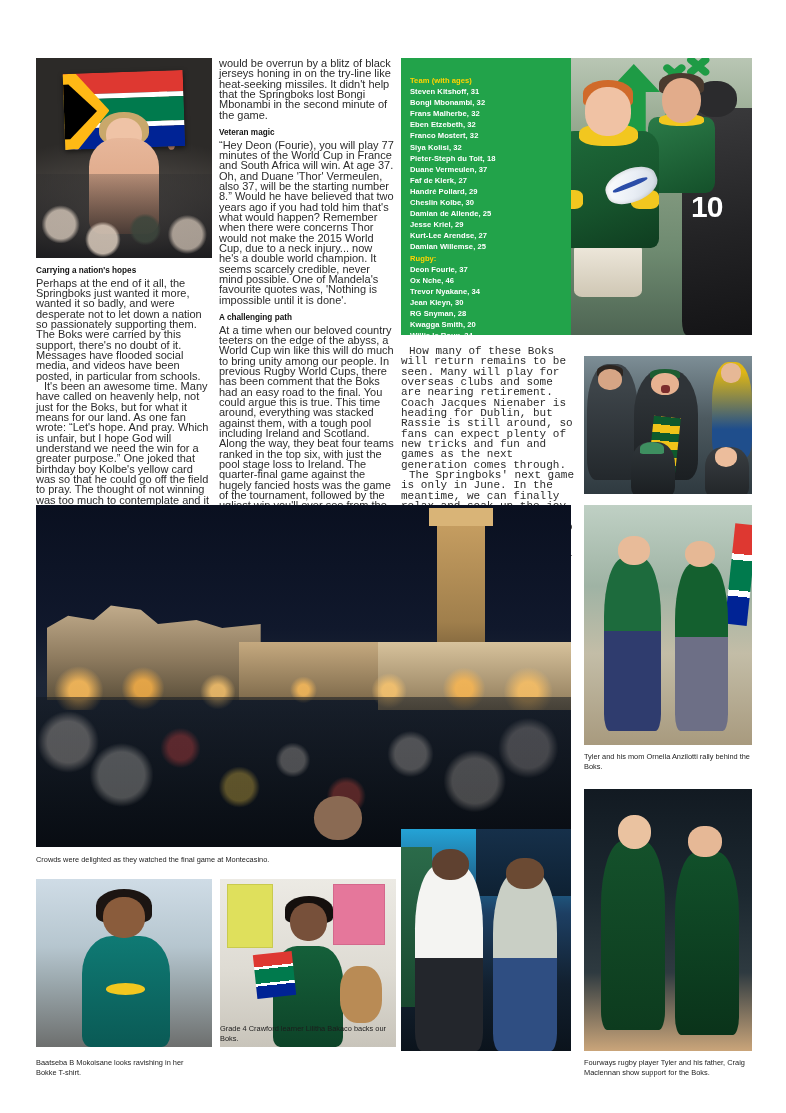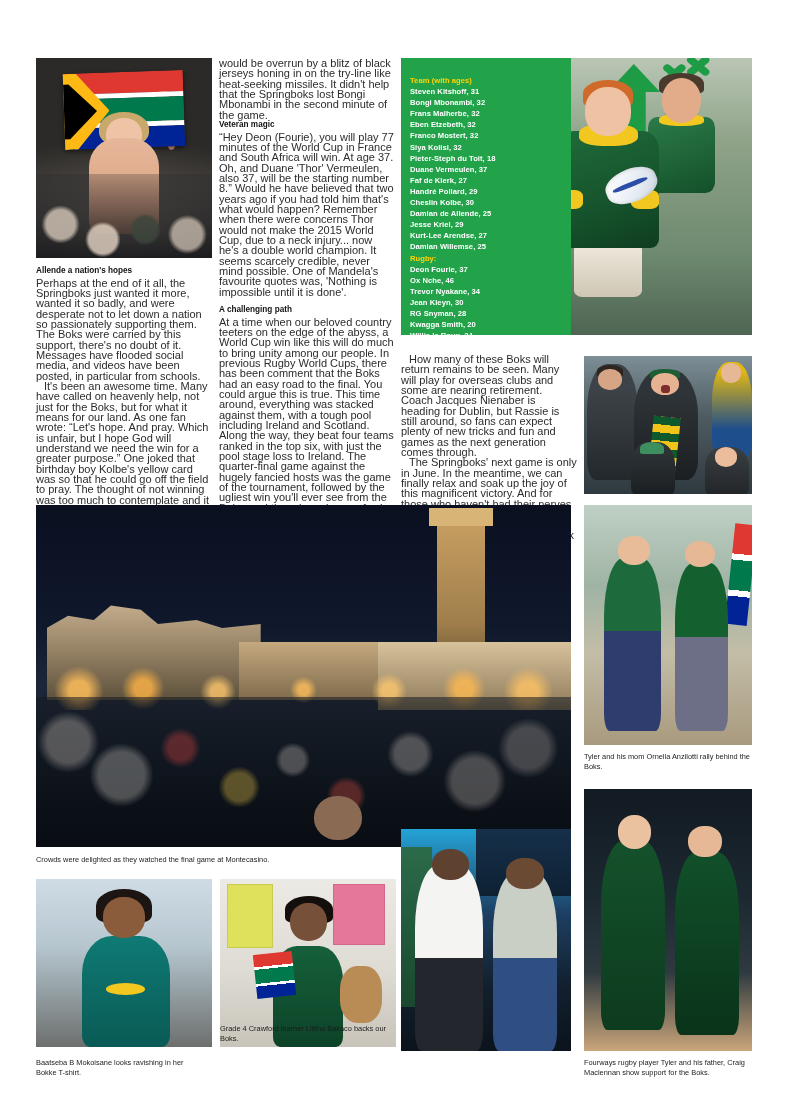--- a/index.html
+++ b/index.html
@@ -409,32 +409,32 @@
         <div class="wedge-b"></div>
       </div>
       <div class="hair"></div>
       <div class="head"></div>
       <div class="torso"></div>
       <div class="crowdblur"></div>
     </div>
   </div>
 
   <div class="col" style="left:36px; top:266px; width:176px;">
-    <div class="subhead">Allende a nation's hopes</div>
+    <div class="subhead">Carrying a nation's hopes</div>
     <div class="body-text">
       <p>Perhaps at the end of it all, the Springboks just wanted it more, wanted it so badly, and were desperate not to let down a nation so passionately supporting them. The Boks were carried by this support, there's no doubt of it. Messages have flooded social media, and videos have been posted, in particular from schools.</p>
       <p class="indent">It's been an awesome time. Many have called on heavenly help, not just for the Boks, but for what it means for our land. As one fan wrote: “Let's hope. And pray. Which is unfair, but I hope God will understand we need the win for a greater purpose.” One joked that birthday boy Kolbe's yellow card was so that he could go off the field to pray. The thought of not winning was too much to contemplate and it drove them onwards, withstanding onslaught after onslaught from the French, the English and, finally, New Zealand. At times it looked like the dream</p>
     </div>
   </div>
 
   <div class="col" style="left:219px; top:58px; width:176px;">
     <div class="body-text">
       <p>would be overrun by a blitz of black jerseys honing in on the try-line like heat-seeking missiles. It didn't help that the Springboks lost Bongi Mbonambi in the second minute of the game.</p>
     </div>
-    <div class="subhead" style="margin-top:0;">Veteran magic</div>
+    <div class="subhead" style="margin-top:8px;">Veteran magic</div>
     <div class="body-text">
       <p>“Hey Deon (Fourie), you will play 77 minutes of the World Cup in France and South Africa will win. At age 37. Oh, and Duane 'Thor' Vermeulen, also 37, will be the starting number 8.” Would he have believed that two years ago if you had told him that's what would happen? Remember when there were concerns Thor would not make the 2015 World Cup, due to a neck injury... now he's a double world champion. It seems scarcely credible, never mind possible. One of Mandela's favourite quotes was, 'Nothing is impossible until it is done'.</p>
     </div>
     <div class="subhead" style="margin-top:8px;">A challenging path</div>
     <div class="body-text">
       <p>At a time when our beloved country teeters on the edge of the abyss, a World Cup win like this will do much to bring unity among our people. In previous Rugby World Cups, there has been comment that the Boks had an easy road to the final. You could argue this is true. This time around, everything was stacked against them, with a tough pool including Ireland and Scotland. Along the way, they beat four teams ranked in the top six, with just the pool stage loss to Ireland. The quarter-final game against the hugely fancied hosts was the game of the tournament, followed by the ugliest win you'll ever see from the Boks, and there have been a few!</p>
     </div>
   </div>
 
   <div class="photo" id="photo-rugby" style="left:401px; top:58px; width:351px; height:277px;">
@@ -443,20 +443,24 @@
       <div class="blur-crowd"></div>
       <div class="field"></div>
 
       <svg class="arrow-art" viewBox="0 0 100 100" preserveAspectRatio="none">
         <path d="M20 92 L20 34 L8 34 L30 6 L52 34 L40 34 L40 92 Z" fill="#1e9b45"></path>
         <path d="M58 10 L70 22 M70 10 L58 22" stroke="#1e9b45" stroke-width="7" stroke-linecap="round"></path>
         <path d="M78 2 L90 14 M90 2 L78 14" stroke="#1e9b45" stroke-width="7" stroke-linecap="round"></path>
         <path d="M60 42 L74 56 M74 42 L60 56" stroke="#1e9b45" stroke-width="7" stroke-linecap="round"></path>
       </svg>
 
+      <div class="player-black">
+        <div class="pb-head"></div>
+        <div class="pb-num">10</div>
+      </div>
 
       <div class="player-green2">
         <div class="pg2-jersey"></div>
         <div class="pg2-collar"></div>
         <div class="pg2-hair"></div>
         <div class="pg2-head"></div>
       </div>
 
       <div class="player-green">
         <div class="pg-shorts"></div>
@@ -493,21 +497,21 @@
         <div class="tb-item">Trevor Nyakane, 34</div>
         <div class="tb-item">Jean Kleyn, 30</div>
         <div class="tb-item">RG Snyman, 28</div>
         <div class="tb-item">Kwagga Smith, 20</div>
         <div class="tb-item">Willie le Roux, 34</div>
 
       </div>
     </div>
   </div>
 
-  <div class="col" style="left:401px; top:354px; width:176px;">
+  <div class="col" style="left:401px; top:346px; width:176px;font-family:Liberation Mono, monospace;">
     <div class="body-text">
       <p class="indent">How many of these Boks will return remains to be seen. Many will play for overseas clubs and some are nearing retirement. Coach Jacques Nienaber is heading for Dublin, but Rassie is still around, so fans can expect plenty of new tricks and fun and games as the next generation comes through.</p>
       <p class="indent">The Springboks' next game is only in June. In the meantime, we can finally relax and soak up the joy of this magnificent victory. And for those who haven't had their nerves jangled enough, the Proteas look on course for a possible semi-final, maybe even final, against the Black Caps in the Cricket World Cup!</p>
     </div>
   </div>
 
   <div class="photo pp" id="photo-fans" style="left:584px; top:356px; width:168px; height:138px;">
     <div class="ph-inner">
       <div class="f-person fp1">
         <div class="fp1-hair"></div>

